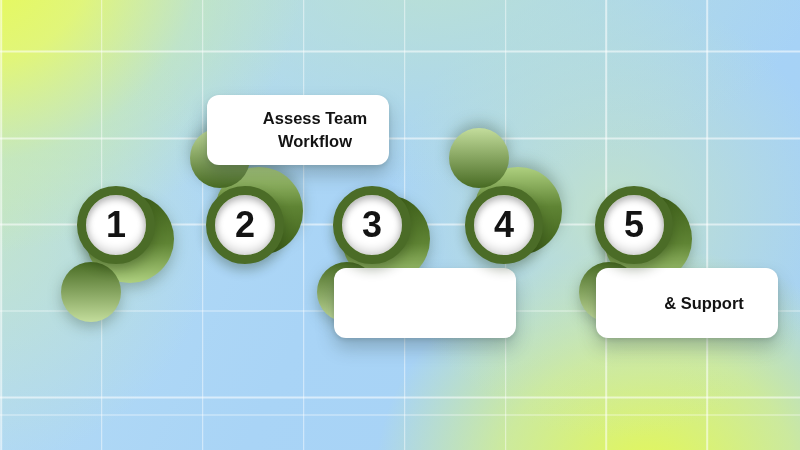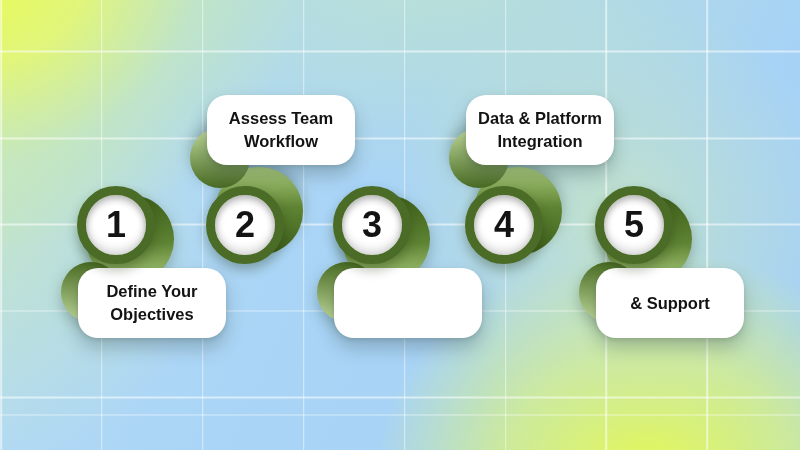--- a/index.html
+++ b/index.html
@@ -39,26 +39,26 @@
   .step-5{left:557px;}
 
   .swoosh{position:absolute;left:0;top:0;filter:drop-shadow(0 5px 7px rgba(25,45,15,.28));}
   .step.above .swoosh{transform:scaleY(-1);}
   .swoosh-main{fill:url(#swooshGrad);}
   .swoosh-curl{fill:url(#curlGrad);}
 
   .card{
     position:absolute;left:39px;width:148px;height:70px;
     background:var(--card_bg,#ffffff);
-    border-radius:20px;
+    border-radius:12px;
     box-shadow:0 10px 18px rgba(45,65,60,.28), 0 2px 4px rgba(45,65,60,.14);
     display:flex;flex-direction:column;align-items:center;justify-content:center;
     text-align:center;
     color:var(--label_text,#131313);
-    font-size:16.5px;font-weight:700;line-height:23px;
+    font-size:16.5px;font-weight:700;line-height:23px;padding-left:34px;
   }
   .step.below .card{top:208px;}
   .step.above .card{top:35px;}
   .card-line{white-space:nowrap;}
 
   .num-circle{
     position:absolute;left:38px;top:126px;width:78px;height:78px;
     box-sizing:border-box;
     border:9px solid var(--ring,#4b6c27);
     border-radius:50%;
@@ -92,24 +92,20 @@
 
 <div class="stage">
   <div class="bg"></div>
   <div class="grid"></div>
 
   <div class="step below step-1">
     <svg class="swoosh" width="192" height="330" viewBox="0 0 192 330" aria-hidden="true">
       <circle class="swoosh-main" cx="91" cy="179" r="44"></circle>
       <circle class="swoosh-curl" cx="52" cy="232" r="30"></circle>
     </svg>
-    <div class="card">
-      <div class="card-line">Define Your</div>
-      <div class="card-line">Objectives</div>
-    </div>
     <div class="num-circle">
       <span class="num">1</span>
     </div>
   </div>
 
   <div class="step above step-2">
     <svg class="swoosh" width="192" height="330" viewBox="0 0 192 330" aria-hidden="true">
       <circle class="swoosh-main" cx="91" cy="179" r="44"></circle>
       <circle class="swoosh-curl" cx="52" cy="232" r="30"></circle>
     </svg>
@@ -132,24 +128,20 @@
     <div class="num-circle">
       <span class="num">3</span>
     </div>
   </div>
 
   <div class="step above step-4">
     <svg class="swoosh" width="192" height="330" viewBox="0 0 192 330" aria-hidden="true">
       <circle class="swoosh-main" cx="91" cy="179" r="44"></circle>
       <circle class="swoosh-curl" cx="52" cy="232" r="30"></circle>
     </svg>
-    <div class="card">
-      <div class="card-line">Data &amp; Platform</div>
-      <div class="card-line">Integration</div>
-    </div>
     <div class="num-circle">
       <span class="num">4</span>
     </div>
   </div>
 
   <div class="step below step-5">
     <svg class="swoosh" width="192" height="330" viewBox="0 0 192 330" aria-hidden="true">
       <circle class="swoosh-main" cx="91" cy="179" r="44"></circle>
       <circle class="swoosh-curl" cx="52" cy="232" r="30"></circle>
     </svg>

